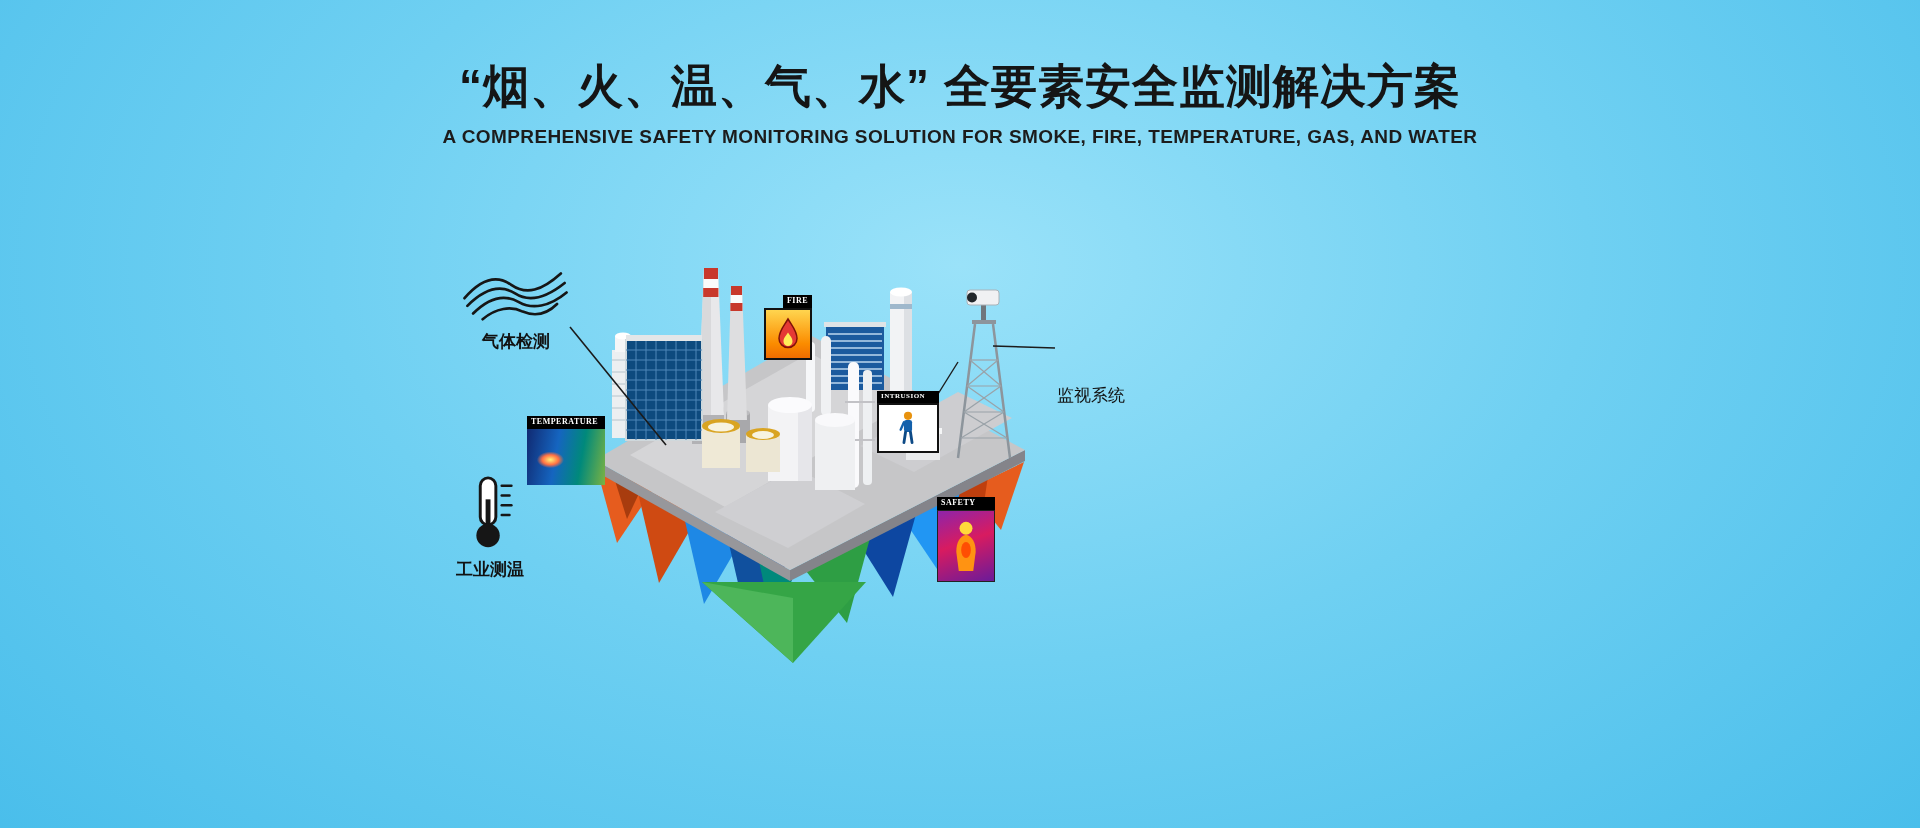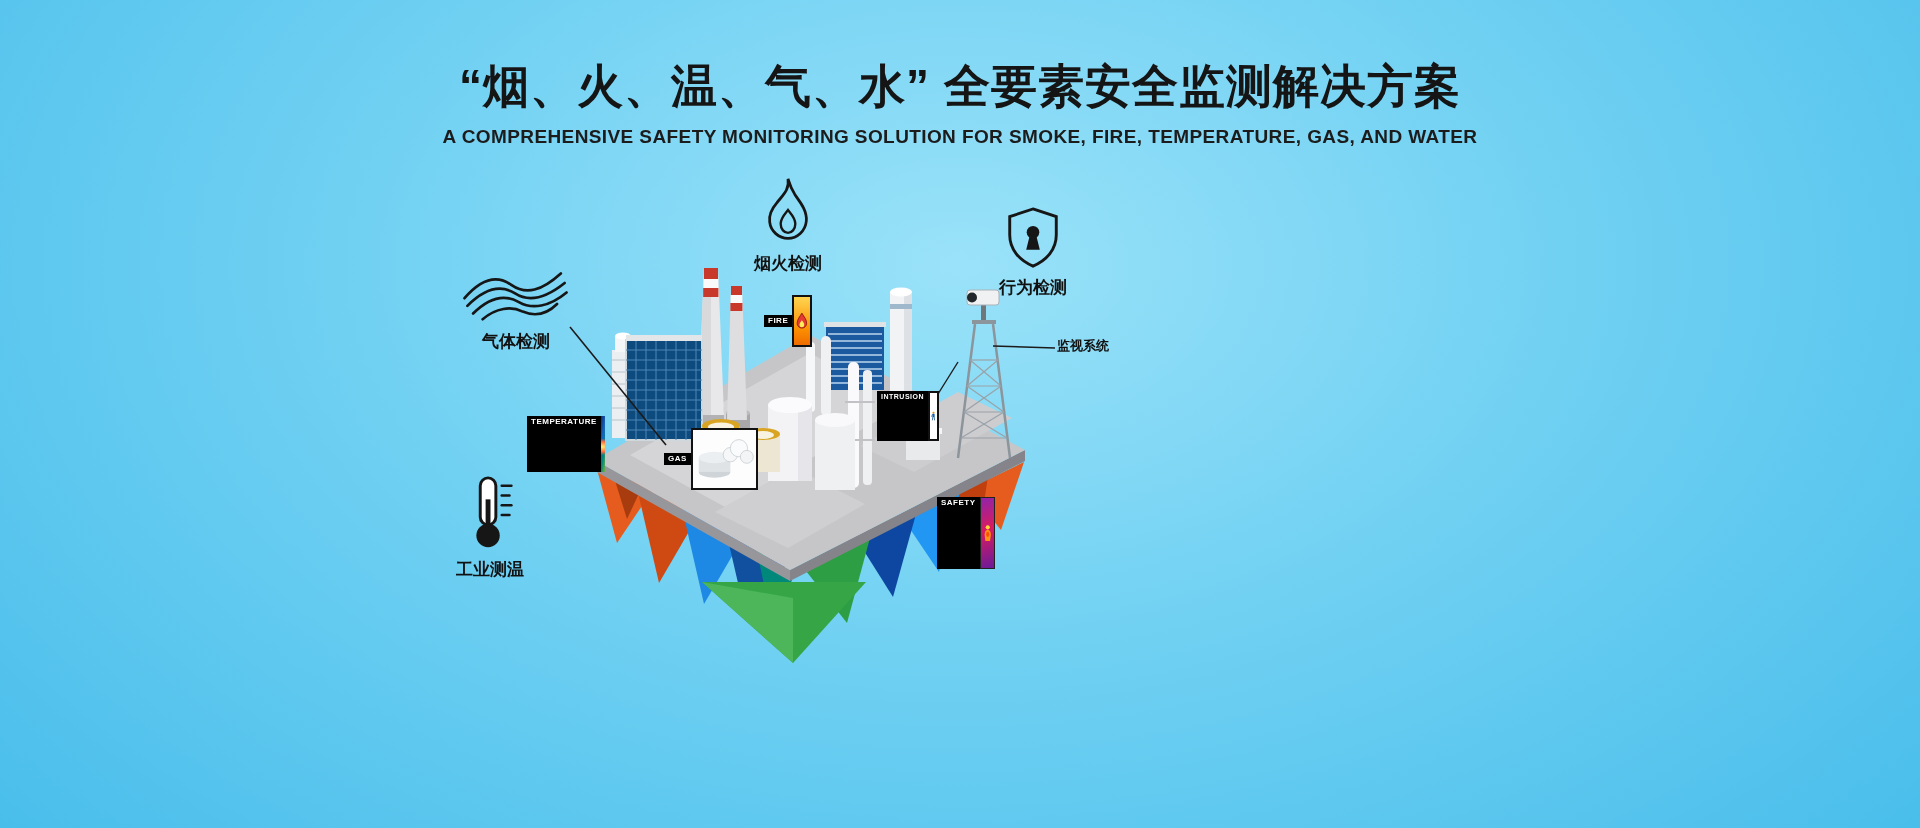--- a/index.html
+++ b/index.html
@@ -12,22 +12,22 @@
     position:absolute;top:56px;left:0;width:100%;text-align:center;
     font-size:46px;font-weight:900;color:#151515;letter-spacing:1px;
   }
   .page-subtitle{
     position:absolute;top:126px;left:0;width:100%;text-align:center;
     font-size:19px;font-weight:700;color:#1c1c1c;letter-spacing:.4px;
   }
   .scene{position:absolute;left:560px;top:250px;width:520px;height:420px;}
   .callout{position:absolute;display:flex;flex-direction:column;align-items:center;}
   .callout-label{margin-top:6px;font-size:17px;font-weight:700;color:#111;white-space:nowrap;}
-  .floating-label{position:absolute;font-size:13px;font-weight:700;color:#111;white-space:nowrap;}
-  .photo-box{position:absolute;display:flex;flex-direction:row;align-items:center;}
+  .floating-label{position:absolute;font-size:17px;font-weight:400;color:#111;white-space:nowrap;margin-top:47px;}
+  .photo-box{position:absolute;display:flex;flex-direction:column;align-items:flex-end;font-family:Liberation Serif, serif;}
   .photo-box .tab{
     background:#000;color:#fff;font-size:8px;font-weight:700;letter-spacing:.5px;
     padding:2px 4px;line-height:1.1;white-space:nowrap;
   }
   .photo-box .tab.full{align-self:stretch;text-align:left;}
   .photo-box .body{position:relative;width:100%;box-sizing:border-box;overflow:hidden;
     display:flex;align-items:center;justify-content:center;}
   .bordered{border:2px solid #111;}
   .thin-border{border:1px solid #222;}
   .temp-img{
@@ -214,33 +214,20 @@
   <div class="photo-box" style="left:764px;top:295px;width:48px;">
     <div class="tab">FIRE</div>
     <div class="body fire-img bordered" style="height:52px;">
       <svg width="30" height="40" viewBox="0 0 40 48">
         <path d="M20,4 C14,14 8,20 8,30 a12,12 0 0 0 24,0 C32,20 26,14 20,4 Z" fill="#e53935" stroke="#7f1208" stroke-width="2"></path>
         <path d="M20,22 C17,27 14,29 14,34 a6,6 0 0 0 12,0 C26,29 23,27 20,22 Z" fill="#ffee58"></path>
       </svg>
     </div>
   </div>
 
-  <div class="photo-box" style="left:664px;top:428px;width:94px;">
-    <div class="tab">GAS</div>
-    <div class="body gas-img bordered" style="height:62px;">
-      <svg width="88" height="58" viewBox="0 0 88 60">
-        <ellipse cx="30" cy="48" rx="22" ry="8" fill="#cfd4d8"></ellipse>
-        <rect x="8" y="28" width="44" height="20" fill="#dfe3e6"></rect>
-        <ellipse cx="30" cy="28" rx="22" ry="8" fill="#eceff1"></ellipse>
-        <circle cx="52" cy="24" r="10" fill="#f5f7f8" stroke="#c3c9cd"></circle>
-        <circle cx="64" cy="15" r="12" fill="#fafbfc" stroke="#c3c9cd"></circle>
-        <circle cx="75" cy="27" r="9" fill="#f2f4f5" stroke="#c3c9cd"></circle>
-      </svg>
-    </div>
-  </div>
 
   <div class="photo-box" style="left:877px;top:391px;width:62px;">
     <div class="tab full" style="font-size:7px;">INTRUSION</div>
     <div class="body intrusion-img bordered" style="height:50px;">
       <svg width="26" height="40" viewBox="0 0 32 44">
         <circle cx="16" cy="7" r="5" fill="#e8920e"></circle>
         <rect x="11" y="12" width="10" height="15" rx="3" fill="#1360ab"></rect>
         <line x1="11" y1="15" x2="7" y2="24" stroke="#1360ab" stroke-width="3" stroke-linecap="round"></line>
         <line x1="13" y1="27" x2="11" y2="40" stroke="#0d4a86" stroke-width="3.5" stroke-linecap="round"></line>
         <line x1="19" y1="27" x2="21" y2="40" stroke="#0d4a86" stroke-width="3.5" stroke-linecap="round"></line>
@@ -252,36 +239,21 @@
     <div class="tab full">SAFETY</div>
     <div class="body safety-img thin-border" style="height:72px;">
       <svg width="42" height="64" viewBox="0 0 52 70">
         <circle cx="26" cy="13" r="8" fill="#ffd93b"></circle>
         <path d="M26,21 C18,23 14,31 14,42 L17,66 L35,66 L38,42 C38,31 34,23 26,21 Z" fill="#ff9312"></path>
         <ellipse cx="26" cy="40" rx="6" ry="10" fill="#ff3d00" opacity="0.8"></ellipse>
       </svg>
     </div>
   </div>
 
-  <div class="callout" style="left:746px;top:174px;width:84px;">
-    <svg width="66" height="72" viewBox="0 0 72 76">
-      <path d="M36,4 C38,16 30,22 24,30 C18,37 15,44 16,51 C17,61 26,69 36,69 C46,69 55,61 56,50 C57,38 48,28 44,22 C41,17 38,11 36,4 Z" fill="none" stroke="#161616" stroke-width="3"></path>
-      <path d="M36,38 C32,43 28,47 28,53 C28,59 32,63 36,63 C40,63 44,59 44,53 C44,47 40,43 36,38 Z" fill="none" stroke="#161616" stroke-width="2.6"></path>
-    </svg>
-    <div class="callout-label">烟火检测</div>
-  </div>
-
-  <div class="callout" style="left:991px;top:206px;width:84px;">
-    <svg width="56" height="64" viewBox="0 0 56 66">
-      <path d="M28,3 L52,11 V30 C52,45 42,56 28,62 C14,56 4,45 4,30 V11 Z" fill="none" stroke="#161616" stroke-width="3"></path>
-      <circle cx="28" cy="27" r="6.5" fill="#161616"></circle>
-      <path d="M24.5,31 L21,45 H35 L31.5,31 Z" fill="#161616"></path>
-    </svg>
-    <div class="callout-label">行为检测</div>
-  </div>
+
 
   <div class="floating-label" style="left:1057px;top:337px;">监视系统</div>
 
   <div class="callout" style="left:456px;top:262px;width:120px;">
     <svg width="115" height="62" viewBox="0 0 115 65">
       <g fill="none" stroke="#161616" stroke-width="2.8" stroke-linecap="round">
         <path d="M3,38 C22,16 38,14 52,24 C68,35 84,30 104,12"></path>
         <path d="M6,46 C26,26 42,24 56,33 C70,42 88,38 108,22"></path>
         <path d="M12,54 C30,36 46,34 60,42 C74,50 92,47 110,32"></path>
         <path d="M22,60 C36,48 52,46 64,52 C76,57 88,56 100,44"></path>

